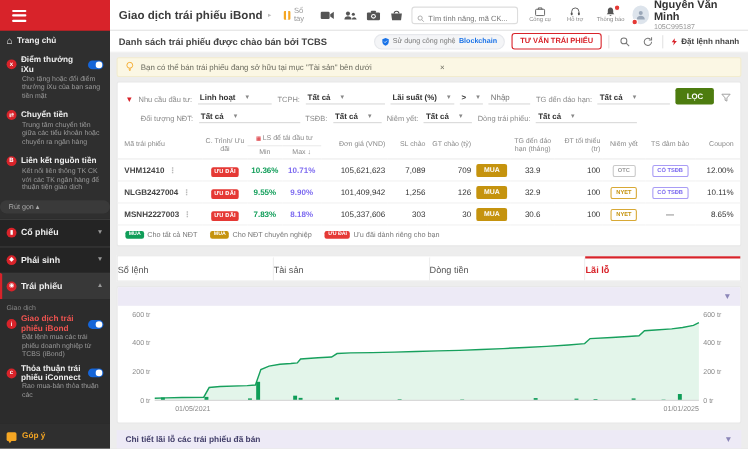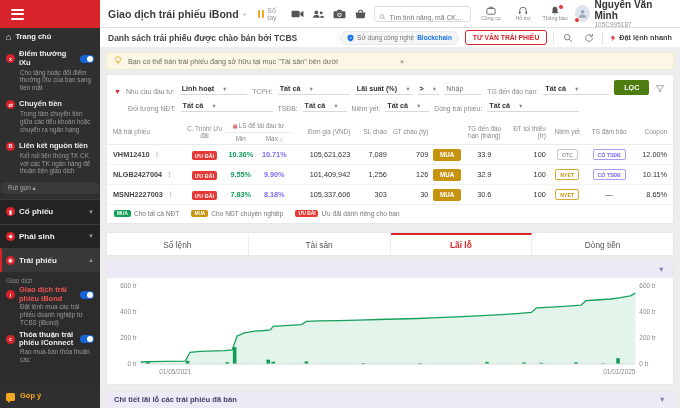--- a/index.html
+++ b/index.html
@@ -97,21 +97,21 @@
   .pill.otc{border:1px solid #c9c9c9;color:#9a9a9a}
   .pill.ny{border:1px solid #d8a936;color:#c5930e}
   .pill.tsdb{border:1px solid #a99cf5;color:#7d6bf0}
   .legend-row{display:flex;align-items:center;gap:12px;padding:5px 7px 6px}
   .lg{display:flex;align-items:center;gap:3px}
   .lg .chip{font-size:4.8px;color:#fff;font-weight:bold;border-radius:2px;padding:1px 3px}
   .lg span{font-size:6.6px;color:#777}
   .chip.g{background:#0f9d58}.chip.y{background:#c5930e}.chip.r{background:#e53935}
 
   .tabs{display:flex;margin:8px 6px 0;background:#fff;border:1px solid #e8e8e8}
-  .tab{flex:1;text-align:center;font-size:8.3px;color:#555;padding:5px 0;border-right:1px solid #eee;cursor:pointer;border-top:2px solid transparent}
+  .tab{flex:1;text-align:left;font-size:8.3px;color:#555;padding:5px 0;border-right:1px solid #eee;cursor:pointer;border-top:2px solid transparent}
   .tab:last-child{border-right:0}
   .tab.active{color:#d8232a;font-weight:bold;border-top:2px solid #d8232a}
 
   .overview{flex:1;display:flex;flex-direction:column;overflow:hidden;padding-bottom:2px}
   .sec-head{background:#edeaf6;display:flex;align-items:center;padding:4px 8px;cursor:pointer}
   .sec-head span{font-size:7.6px;font-weight:bold;color:#44406b}
   .sec-head .chev{color:#8c86b8}
   .ctrl-row{display:flex;align-items:center;gap:6px;padding:6px 8px 2px}
   .ctrl-row .f-lab{font-size:7px}
   .clegend{display:flex;align-items:center;gap:9px;margin-left:14px}
@@ -482,22 +482,22 @@
           <div class="lg">
             <span class="chip r">ƯU ĐÃI</span>
             <span>Ưu đãi dành riêng cho bạn</span>
           </div>
         </div>
       </div>
 
       <div class="tabs">
         <div class="tab">Sổ lệnh</div>
         <div class="tab">Tài sản</div>
+        <div class="tab">Dòng tiền</div>
         <div class="tab active">Lãi lỗ</div>
-        <div class="tab">Dòng tiền</div>
       </div>
 
       <div class="card overview">
         <div class="sec-head">
           <span class="chev">▼</span>
         </div>
         <div class="chart-wrap">
           <svg id="pnl-svg" width="100%" height="100" viewBox="0 0 564 100" preserveAspectRatio="none">
               <path d="M30.0,82.0 L40.0,81.7 L55.0,81.4 L75.0,81.1 L80.0,72.3 L90.0,71.4 L115.0,70.6 L122.5,70.0 L127.5,56.0 L135.0,52.8 L145.0,51.2 L155.0,50.5 L161.0,49.9 L164.0,46.3 L180.0,45.3 L192.5,44.6 L197.5,41.4 L210.0,40.8 L230.0,40.6 L250.0,40.1 L270.0,39.5 L290.0,39.0 L310.0,38.5 L330.0,37.7 L350.0,36.9 L370.0,35.9 L390.0,34.9 L410.0,33.6 L425.0,32.4 L430.0,27.8 L450.0,26.8 L465.0,25.9 L475.0,25.2 L480.0,20.7 L490.0,20.0 L505.0,19.0 L515.0,17.7 L525.0,15.8 L530.0,13.2 L530,84 L30,84 Z" fill="#e3f5ea" stroke="none"></path>
               <path d="M30.0,82.0 L40.0,81.7 L55.0,81.4 L75.0,81.1 L80.0,72.3 L90.0,71.4 L115.0,70.6 L122.5,70.0 L127.5,56.0 L135.0,52.8 L145.0,51.2 L155.0,50.5 L161.0,49.9 L164.0,46.3 L180.0,45.3 L192.5,44.6 L197.5,41.4 L210.0,40.8 L230.0,40.6 L250.0,40.1 L270.0,39.5 L290.0,39.0 L310.0,38.5 L330.0,37.7 L350.0,36.9 L370.0,35.9 L390.0,34.9 L410.0,33.6 L425.0,32.4 L430.0,27.8 L450.0,26.8 L465.0,25.9 L475.0,25.2 L480.0,20.7 L490.0,20.0 L505.0,19.0 L515.0,17.7 L525.0,15.8 L530.0,13.2" fill="none" stroke="#17a05d" stroke-width="1.3"></path>

